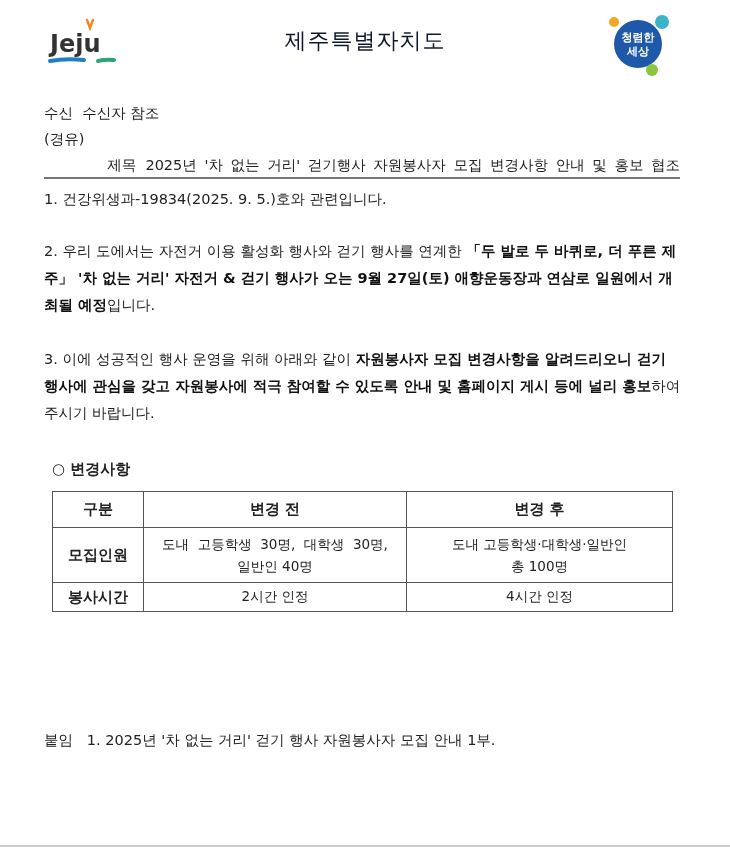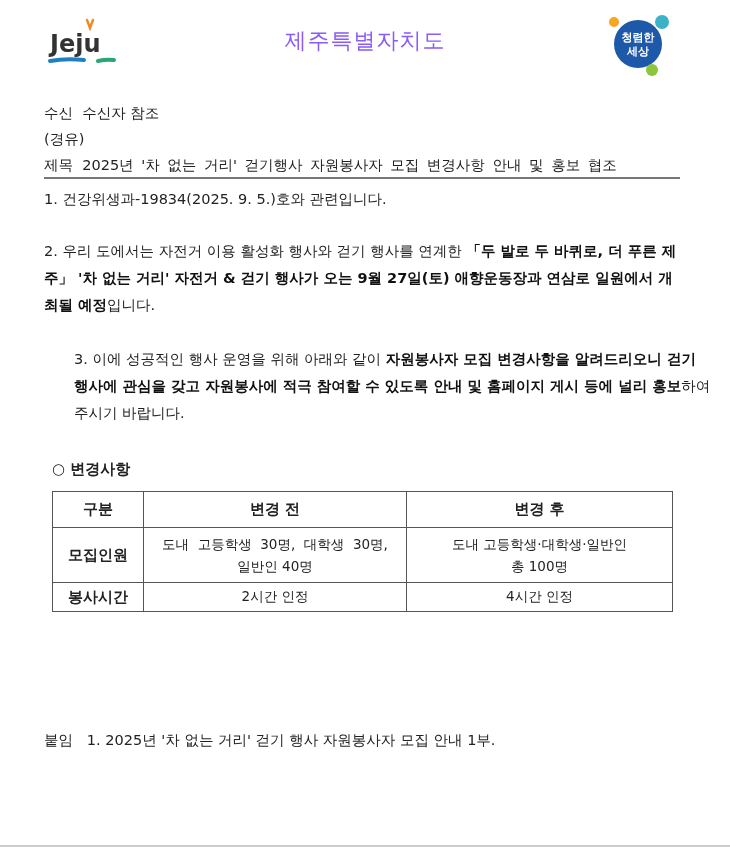--- a/index.html
+++ b/index.html
@@ -1,29 +1,29 @@
 <!DOCTYPE html>
 <html><head>
 <meta charset="utf-8">
 <style>
   html,body{margin:0;padding:0;background:#fff;}
   body{width:730px;height:849px;position:relative;overflow:hidden;font-family:"DejaVu Sans","Liberation Sans",sans-serif;color:#222;}
   .abs{position:absolute;}
   .logo-left{left:44px;top:14px;width:76px;height:56px;}
   .logo-right{left:604px;top:8px;width:72px;height:72px;}
-  .org-title{left:0;width:730px;top:26px;text-align:center;font-size:22px;color:#8b5cf6;letter-spacing:1px;}
+  .org-title{left:0;width:730px;top:26px;text-align:center;font-size:22px;color:#0f172a;letter-spacing:1px;}
   .line{font-size:14.5px;white-space:nowrap;}
   .recv{left:44px;top:104px;}
   .via{left:44px;top:130px;}
-  .subject{left:44px;top:156px;width:636px;border-bottom:2px solid #777;padding-bottom:2px;}
+  .subject{left:44px;top:156px;width:636px;border-bottom:2px solid #777;padding-bottom:2px;text-align:right;}
   .subject span{word-spacing:3px;}
   .para{left:44px;font-size:14.5px;line-height:27px;width:640px;}
   .p1{top:186px;}
   .p2{top:238px;}
-  .p3{top:346px;margin-left:30px;}
+  .p3{top:346px;}
   b{font-weight:bold;color:#111;}
   .section{left:52px;top:460px;font-size:15px;font-weight:bold;}
   table{position:absolute;left:52px;top:491px;width:621px;border-collapse:collapse;font-size:13.5px;}
   td,th{border:1px solid #555;text-align:center;padding:0 6px;}
   th{font-weight:bold;font-size:15px;height:35px;}
   td.head{font-weight:bold;font-size:15px;width:78px;}
   .att{left:44px;top:727px;font-size:14.5px;line-height:27px;}
   .att .row2{padding-left:46px;}
   .bottom-rule{left:0;top:845px;width:730px;height:2px;background:#ccc;}
 </style>

